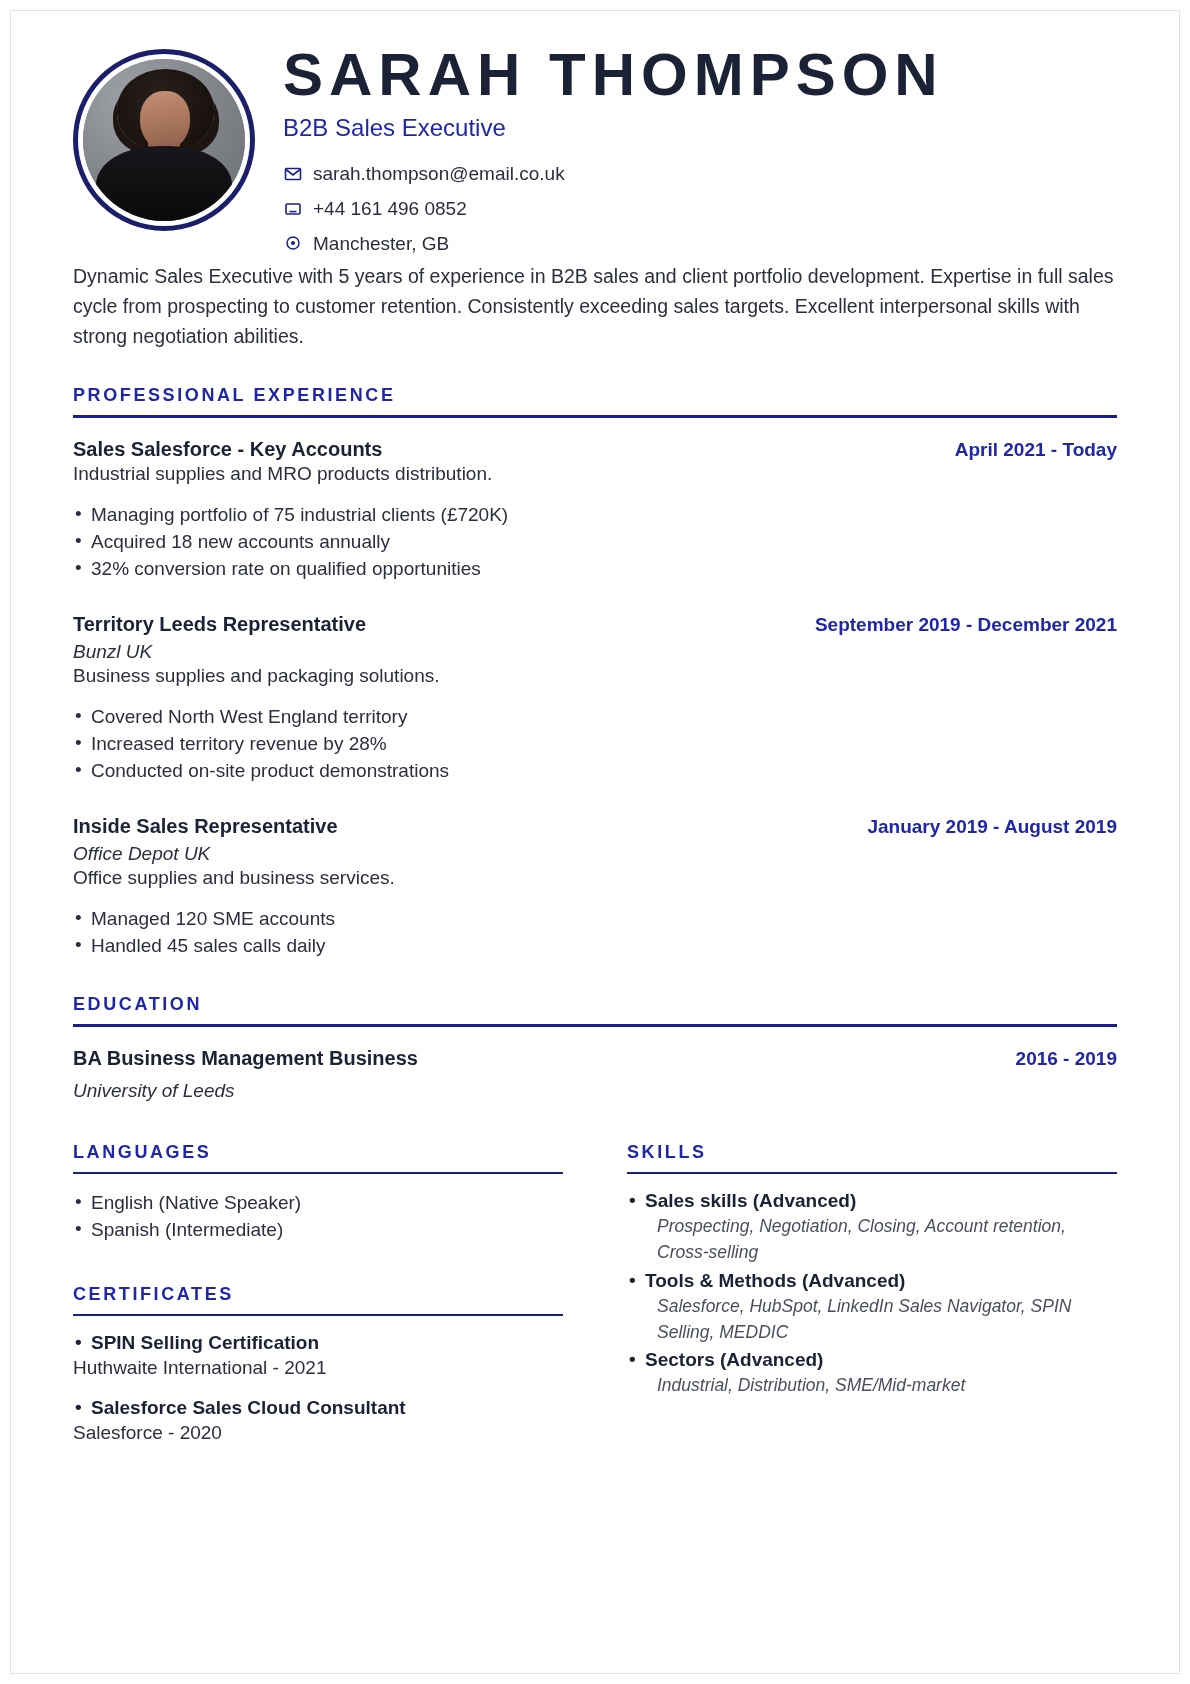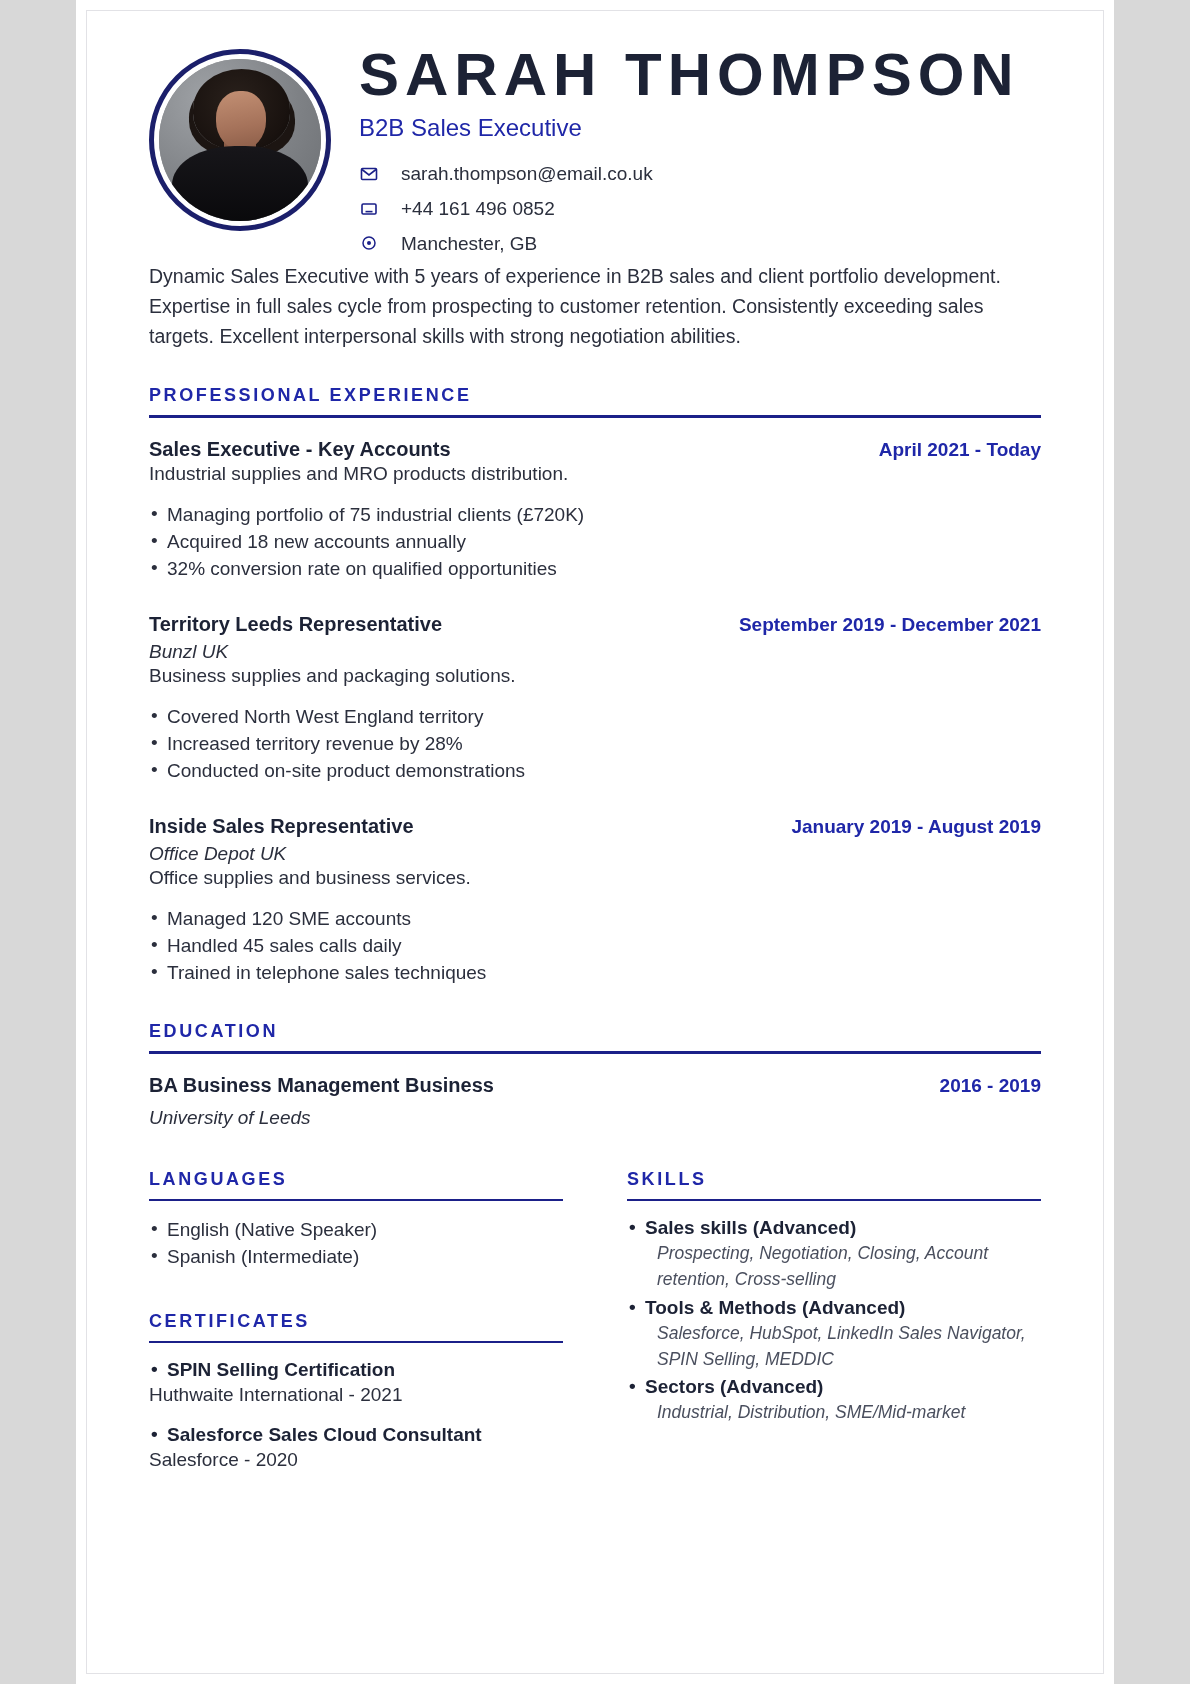--- a/index.html
+++ b/index.html
@@ -3,21 +3,21 @@
 <meta charset="utf-8">
 <style>
   html, body {
     margin: 0;
     padding: 0;
     background: #d8d8d8;
   }
   * { box-sizing: border-box; }
 
   .page {
-    width: 1038px;
+    width: 1190px;
     height: 1684px;
     background: #ffffff;
     position: relative;
     margin: 0 auto;
     padding: 10px;
     font-family: "Liberation Sans", sans-serif;
     color: #2b2f3d;
     overflow: hidden;
   }
   .sheet {
@@ -115,21 +115,21 @@
     font-weight: normal;
   }
   .contact-list {
     margin: 0;
     padding: 0;
     list-style: none;
   }
   .contact-item {
     display: flex;
     align-items: center;
-    gap: 22px;
+    gap: 10px;
     font-size: 19px;
     color: #2b2f3d;
     margin-bottom: 14px;
     line-height: 1.1;
   }
   .contact-item .ico {
     width: 20px;
     height: 20px;
     flex: 0 0 20px;
     display: inline-flex;
@@ -333,21 +333,21 @@
     </div>
 
     <p class="summary">Dynamic Sales Executive with 5 years of experience in B2B sales and client portfolio development. Expertise in full sales cycle from prospecting to customer retention. Consistently exceeding sales targets. Excellent interpersonal skills with strong negotiation abilities.</p>
 
     <div class="section">
       <div class="section-title">PROFESSIONAL EXPERIENCE</div>
       <div class="rule"></div>
 
       <div class="entry">
         <div class="entry-head">
-          <span class="entry-role">Sales Executive - Key Accounts</span>
+          <span class="entry-role">Sales Salesforce - Key Accounts</span>
           <span class="entry-date">April 2021 - Today</span>
         </div>
         <div class="entry-desc">Industrial supplies and MRO products distribution.</div>
         <ul class="bullets">
           <li>Managing portfolio of 75 industrial clients (£720K)</li>
           <li>Acquired 18 new accounts annually</li>
           <li>32% conversion rate on qualified opportunities</li>
         </ul>
       </div>
 
@@ -368,21 +368,20 @@
       <div class="entry">
         <div class="entry-head">
           <span class="entry-role">Inside Sales Representative</span>
           <span class="entry-date">January 2019 - August 2019</span>
         </div>
         <div class="entry-company">Office Depot UK</div>
         <div class="entry-desc">Office supplies and business services.</div>
         <ul class="bullets">
           <li>Managed 120 SME accounts</li>
           <li>Handled 45 sales calls daily</li>
-          <li>Trained in telephone sales techniques</li>
         </ul>
       </div>
     </div>
 
     <div class="section">
       <div class="section-title">EDUCATION</div>
       <div class="rule"></div>
 
       <div class="entry edu-entry">
         <div class="entry-head">

